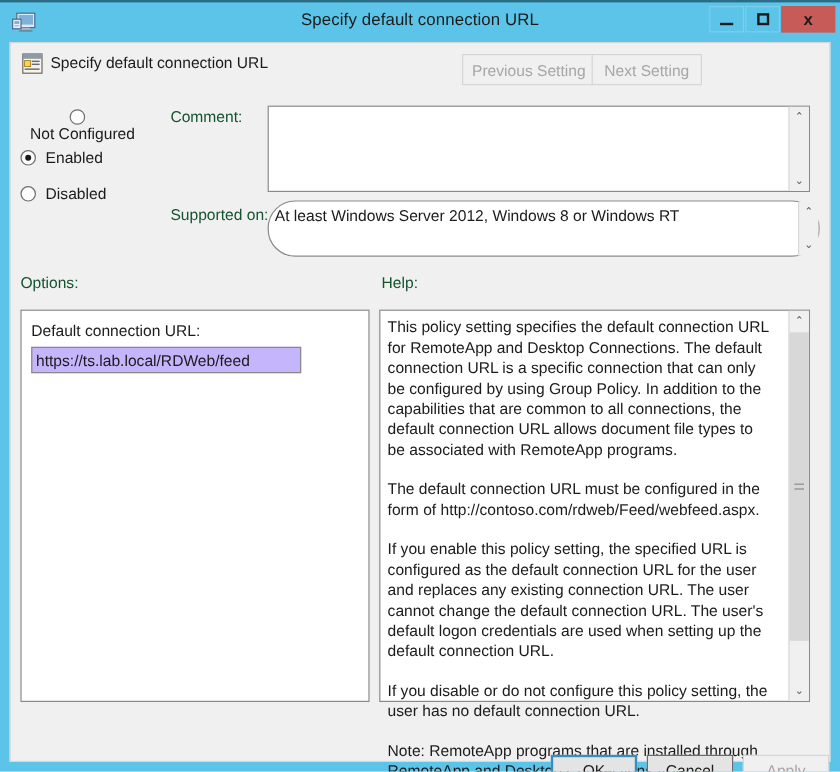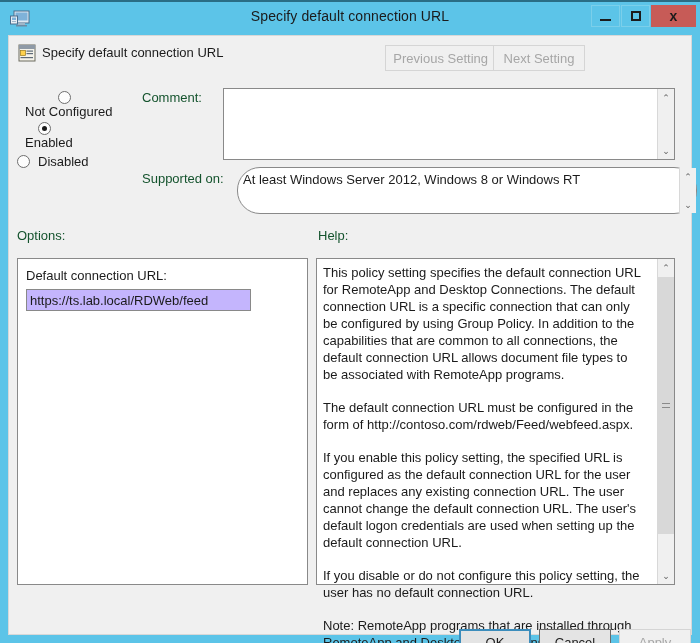--- a/index.html
+++ b/index.html
@@ -312,40 +312,40 @@
       <rect x="2.5" y="13" width="12.5" height="1.2" fill="#5f6b78"></rect>
     </svg>
     <div class="header-title">Specify default connection URL</div>
     <button class="nav-btn nav-prev">Previous Setting</button>
     <button class="nav-btn nav-next">Next Setting</button>
 
     <div class="radio-row" style="top:55px;flex-direction:column;">
       <div class="circle"></div>
       <div class="rlabel">Not Configured</div>
     </div>
-    <div class="radio-row checked" style="top:86px;flex-direction:column;">
+    <div class="radio-row checked" style="top:86px;">
       <div class="circle"></div>
       <div class="rlabel">Enabled</div>
     </div>
     <div class="radio-row" style="top:116px;">
       <div class="circle"></div>
       <div class="rlabel">Disabled</div>
     </div>
 
     <div class="fld-label" style="left:133px; top:54px;">Comment:</div>
     <div class="boxfield" style="left:214px; top:52px; width:452px; height:72px;">
       <div class="bf-text"></div>
       <div class="vscroll">
         <div class="sb-arrow sb-up">⌃</div>
         <div class="sb-arrow sb-down">⌄</div>
       </div>
     </div>
 
     <div class="fld-label" style="left:133px; top:135px;">Supported on:</div>
-    <div class="boxfield" style="left:228px; top:131px; width:460px; height:47px;border-radius:23px;">
+    <div class="boxfield" style="left:214px; top:131px; width:460px; height:47px;border-radius:23px;">
       <div class="bf-text">At least Windows Server 2012, Windows 8 or Windows RT</div>
       <div class="vscroll">
         <div class="sb-arrow sb-up">⌃</div>
         <div class="sb-arrow sb-down">⌄</div>
       </div>
     </div>
 
     <div class="fld-label" style="left:8px; top:192px;">Options:</div>
     <div class="fld-label" style="left:309px; top:192px;">Help:</div>
 

